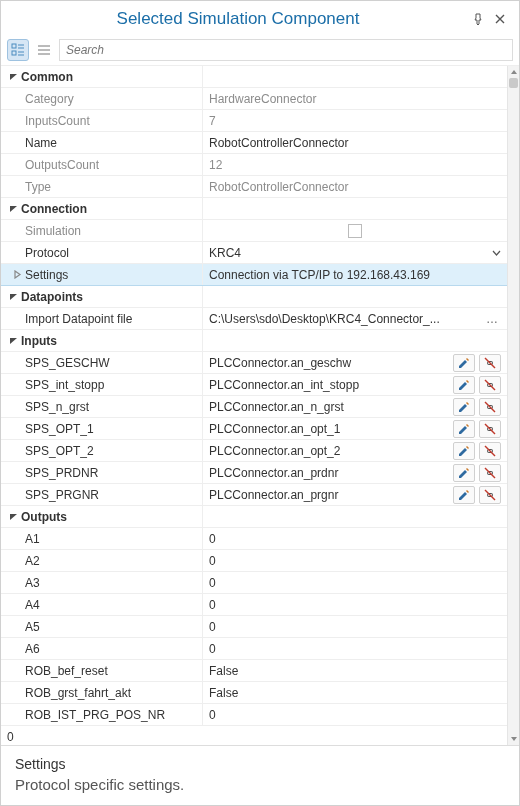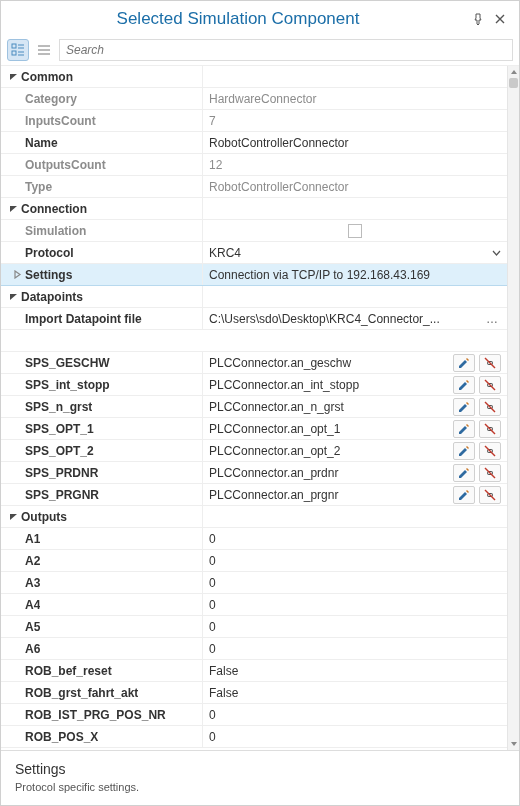--- a/index.html
+++ b/index.html
@@ -119,21 +119,21 @@
     background: #def0fb;
     border-bottom-color: #b8d9ee;
   }
   .expander {
     width: 12px;
     display: inline-flex; align-items: center; justify-content: center;
     color: #555;
     margin-right: 2px;
   }
   .indent-1 .cell-l { padding-left: 24px; }
-  .label { white-space: nowrap; overflow: hidden; text-overflow: ellipsis; font-weight: bold; }
+  .label { white-space: nowrap; overflow: hidden; text-overflow: ellipsis; }
   .val { white-space: nowrap; overflow: hidden; text-overflow: ellipsis; flex: 1; }
   .readonly .cell-l .label, .readonly .cell-r .val { color: #8c8c8c; }
   .row .actions {
     display: flex; gap: 4px; margin-left: auto;
   }
   .iconbtn {
     width: 22px; height: 18px;
     border: 1px solid #d0d0d0;
     background: #fafafa;
     display: flex; align-items: center; justify-content: center;
@@ -153,21 +153,21 @@
     width: 18px;
     display: flex; justify-content: center;
     color: #666;
   }
   .detail-pane {
     border-top: 1px solid #ddd;
     padding: 10px 14px 12px 14px;
     min-height: 54px;
   }
   .detail-pane .d-title { font-size: 14px; color: #333; margin-bottom: 4px; }
-  .detail-pane .d-text { font-size: 11px; color: #555; }
+  .detail-pane .d-text { font-size: 15px; color: #555; }
   svg { display: block; }
 </style>
 </head>
 <body>
 
 <div class="titlebar">
   <span class="title">Selected Simulation Component</span>
   <span class="ctrl">
     <svg width="12" height="12" viewBox="0 0 12 12">
         <path d="M4 1h4v4l1 2H7v4L6 12l-1-1V7H3l1-2V1z" fill="none" stroke="#555" stroke-width="1"></path>
@@ -315,183 +315,191 @@
       <div class="row indent-1">
         <div class="cell-l">
           <span class="label">Import Datapoint file</span>
         </div>
         <div class="cell-r">
           <span class="val">C:\Users\sdo\Desktop\KRC4_Connector_...</span>
           <span class="ellipsis-btn">…</span>
         </div>
       </div>
       <div class="row group">
-        <div class="cell-r"></div>
-      </div>
-      <div class="row indent-1">
-        <div class="cell-l">
-          <span class="label">SPS_GESCHW</span>
-        </div>
-        <div class="cell-r">
-          <span class="val">PLCConnector.an_geschw</span>
-          <div class="actions">
-            <span class="iconbtn">
-              <svg width="14" height="14" viewBox="0 0 14 14">
-                <path d="M2 10l6-6 2 2-6 6H2v-2z" fill="#2f6aa0"></path>
-                <path d="M9 3l2 2 1-1-2-2z" fill="#c97a2c"></path>
-              </svg>
-            </span>
-            <span class="iconbtn">
-              <svg width="14" height="14" viewBox="0 0 14 14">
-                <path d="M4 7a2 2 0 012-2h1v1H6a1 1 0 000 2h1v1H6a2 2 0 01-2-2zM10 7a2 2 0 01-2 2H7V8h1a1 1 0 000-2H7V5h1a2 2 0 012 2z" fill="#555"></path>
-                <path d="M2 2l10 10" stroke="#c0392b" stroke-width="1.4"></path>
-              </svg>
-            </span>
-          </div>
-        </div>
-      </div>
-      <div class="row indent-1">
-        <div class="cell-l">
-          <span class="label">SPS_int_stopp</span>
-        </div>
-        <div class="cell-r">
-          <span class="val">PLCConnector.an_int_stopp</span>
-          <div class="actions">
-            <span class="iconbtn">
-              <svg width="14" height="14" viewBox="0 0 14 14">
-                <path d="M2 10l6-6 2 2-6 6H2v-2z" fill="#2f6aa0"></path>
-                <path d="M9 3l2 2 1-1-2-2z" fill="#c97a2c"></path>
-              </svg>
-            </span>
-            <span class="iconbtn">
-              <svg width="14" height="14" viewBox="0 0 14 14">
-                <path d="M4 7a2 2 0 012-2h1v1H6a1 1 0 000 2h1v1H6a2 2 0 01-2-2zM10 7a2 2 0 01-2 2H7V8h1a1 1 0 000-2H7V5h1a2 2 0 012 2z" fill="#555"></path>
-                <path d="M2 2l10 10" stroke="#c0392b" stroke-width="1.4"></path>
-              </svg>
-            </span>
-          </div>
-        </div>
-      </div>
-      <div class="row indent-1">
-        <div class="cell-l">
-          <span class="label">SPS_n_grst</span>
-        </div>
-        <div class="cell-r">
-          <span class="val">PLCConnector.an_n_grst</span>
-          <div class="actions">
-            <span class="iconbtn">
-              <svg width="14" height="14" viewBox="0 0 14 14">
-                <path d="M2 10l6-6 2 2-6 6H2v-2z" fill="#2f6aa0"></path>
-                <path d="M9 3l2 2 1-1-2-2z" fill="#c97a2c"></path>
-              </svg>
-            </span>
-            <span class="iconbtn">
-              <svg width="14" height="14" viewBox="0 0 14 14">
-                <path d="M4 7a2 2 0 012-2h1v1H6a1 1 0 000 2h1v1H6a2 2 0 01-2-2zM10 7a2 2 0 01-2 2H7V8h1a1 1 0 000-2H7V5h1a2 2 0 012 2z" fill="#555"></path>
-                <path d="M2 2l10 10" stroke="#c0392b" stroke-width="1.4"></path>
-              </svg>
-            </span>
-          </div>
-        </div>
-      </div>
-      <div class="row indent-1">
-        <div class="cell-l">
-          <span class="label">SPS_OPT_1</span>
-        </div>
-        <div class="cell-r">
-          <span class="val">PLCConnector.an_opt_1</span>
-          <div class="actions">
-            <span class="iconbtn">
-              <svg width="14" height="14" viewBox="0 0 14 14">
-                <path d="M2 10l6-6 2 2-6 6H2v-2z" fill="#2f6aa0"></path>
-                <path d="M9 3l2 2 1-1-2-2z" fill="#c97a2c"></path>
-              </svg>
-            </span>
-            <span class="iconbtn">
-              <svg width="14" height="14" viewBox="0 0 14 14">
-                <path d="M4 7a2 2 0 012-2h1v1H6a1 1 0 000 2h1v1H6a2 2 0 01-2-2zM10 7a2 2 0 01-2 2H7V8h1a1 1 0 000-2H7V5h1a2 2 0 012 2z" fill="#555"></path>
-                <path d="M2 2l10 10" stroke="#c0392b" stroke-width="1.4"></path>
-              </svg>
-            </span>
-          </div>
-        </div>
-      </div>
-      <div class="row indent-1">
-        <div class="cell-l">
-          <span class="label">SPS_OPT_2</span>
-        </div>
-        <div class="cell-r">
-          <span class="val">PLCConnector.an_opt_2</span>
-          <div class="actions">
-            <span class="iconbtn">
-              <svg width="14" height="14" viewBox="0 0 14 14">
-                <path d="M2 10l6-6 2 2-6 6H2v-2z" fill="#2f6aa0"></path>
-                <path d="M9 3l2 2 1-1-2-2z" fill="#c97a2c"></path>
-              </svg>
-            </span>
-            <span class="iconbtn">
-              <svg width="14" height="14" viewBox="0 0 14 14">
-                <path d="M4 7a2 2 0 012-2h1v1H6a1 1 0 000 2h1v1H6a2 2 0 01-2-2zM10 7a2 2 0 01-2 2H7V8h1a1 1 0 000-2H7V5h1a2 2 0 012 2z" fill="#555"></path>
-                <path d="M2 2l10 10" stroke="#c0392b" stroke-width="1.4"></path>
-              </svg>
-            </span>
-          </div>
-        </div>
-      </div>
-      <div class="row indent-1">
-        <div class="cell-l">
-          <span class="label">SPS_PRDNR</span>
-        </div>
-        <div class="cell-r">
-          <span class="val">PLCConnector.an_prdnr</span>
-          <div class="actions">
-            <span class="iconbtn">
-              <svg width="14" height="14" viewBox="0 0 14 14">
-                <path d="M2 10l6-6 2 2-6 6H2v-2z" fill="#2f6aa0"></path>
-                <path d="M9 3l2 2 1-1-2-2z" fill="#c97a2c"></path>
-              </svg>
-            </span>
-            <span class="iconbtn">
-              <svg width="14" height="14" viewBox="0 0 14 14">
-                <path d="M4 7a2 2 0 012-2h1v1H6a1 1 0 000 2h1v1H6a2 2 0 01-2-2zM10 7a2 2 0 01-2 2H7V8h1a1 1 0 000-2H7V5h1a2 2 0 012 2z" fill="#555"></path>
-                <path d="M2 2l10 10" stroke="#c0392b" stroke-width="1.4"></path>
-              </svg>
-            </span>
-          </div>
-        </div>
-      </div>
-      <div class="row indent-1">
-        <div class="cell-l">
-          <span class="label">SPS_PRGNR</span>
-        </div>
-        <div class="cell-r">
-          <span class="val">PLCConnector.an_prgnr</span>
-          <div class="actions">
-            <span class="iconbtn">
-              <svg width="14" height="14" viewBox="0 0 14 14">
-                <path d="M2 10l6-6 2 2-6 6H2v-2z" fill="#2f6aa0"></path>
-                <path d="M9 3l2 2 1-1-2-2z" fill="#c97a2c"></path>
-              </svg>
-            </span>
-            <span class="iconbtn">
-              <svg width="14" height="14" viewBox="0 0 14 14">
-                <path d="M4 7a2 2 0 012-2h1v1H6a1 1 0 000 2h1v1H6a2 2 0 01-2-2zM10 7a2 2 0 01-2 2H7V8h1a1 1 0 000-2H7V5h1a2 2 0 012 2z" fill="#555"></path>
-                <path d="M2 2l10 10" stroke="#c0392b" stroke-width="1.4"></path>
-              </svg>
-            </span>
-          </div>
-        </div>
-      </div>
-      <div class="row group">
         <div class="cell-l">
           <span class="expander">
             <svg width="9" height="9" viewBox="0 0 9 9">
               <path d="M1 2L8 2L1 8z" fill="#4a4a4a"></path>
             </svg>
           </span>
+          <span class="label">Inputs</span>
+        </div>
+        <div class="cell-r"></div>
+      </div>
+      <div class="row indent-1">
+        <div class="cell-l">
+          <span class="label">SPS_GESCHW</span>
+        </div>
+        <div class="cell-r">
+          <span class="val">PLCConnector.an_geschw</span>
+          <div class="actions">
+            <span class="iconbtn">
+              <svg width="14" height="14" viewBox="0 0 14 14">
+                <path d="M2 10l6-6 2 2-6 6H2v-2z" fill="#2f6aa0"></path>
+                <path d="M9 3l2 2 1-1-2-2z" fill="#c97a2c"></path>
+              </svg>
+            </span>
+            <span class="iconbtn">
+              <svg width="14" height="14" viewBox="0 0 14 14">
+                <path d="M4 7a2 2 0 012-2h1v1H6a1 1 0 000 2h1v1H6a2 2 0 01-2-2zM10 7a2 2 0 01-2 2H7V8h1a1 1 0 000-2H7V5h1a2 2 0 012 2z" fill="#555"></path>
+                <path d="M2 2l10 10" stroke="#c0392b" stroke-width="1.4"></path>
+              </svg>
+            </span>
+          </div>
+        </div>
+      </div>
+      <div class="row indent-1">
+        <div class="cell-l">
+          <span class="label">SPS_int_stopp</span>
+        </div>
+        <div class="cell-r">
+          <span class="val">PLCConnector.an_int_stopp</span>
+          <div class="actions">
+            <span class="iconbtn">
+              <svg width="14" height="14" viewBox="0 0 14 14">
+                <path d="M2 10l6-6 2 2-6 6H2v-2z" fill="#2f6aa0"></path>
+                <path d="M9 3l2 2 1-1-2-2z" fill="#c97a2c"></path>
+              </svg>
+            </span>
+            <span class="iconbtn">
+              <svg width="14" height="14" viewBox="0 0 14 14">
+                <path d="M4 7a2 2 0 012-2h1v1H6a1 1 0 000 2h1v1H6a2 2 0 01-2-2zM10 7a2 2 0 01-2 2H7V8h1a1 1 0 000-2H7V5h1a2 2 0 012 2z" fill="#555"></path>
+                <path d="M2 2l10 10" stroke="#c0392b" stroke-width="1.4"></path>
+              </svg>
+            </span>
+          </div>
+        </div>
+      </div>
+      <div class="row indent-1">
+        <div class="cell-l">
+          <span class="label">SPS_n_grst</span>
+        </div>
+        <div class="cell-r">
+          <span class="val">PLCConnector.an_n_grst</span>
+          <div class="actions">
+            <span class="iconbtn">
+              <svg width="14" height="14" viewBox="0 0 14 14">
+                <path d="M2 10l6-6 2 2-6 6H2v-2z" fill="#2f6aa0"></path>
+                <path d="M9 3l2 2 1-1-2-2z" fill="#c97a2c"></path>
+              </svg>
+            </span>
+            <span class="iconbtn">
+              <svg width="14" height="14" viewBox="0 0 14 14">
+                <path d="M4 7a2 2 0 012-2h1v1H6a1 1 0 000 2h1v1H6a2 2 0 01-2-2zM10 7a2 2 0 01-2 2H7V8h1a1 1 0 000-2H7V5h1a2 2 0 012 2z" fill="#555"></path>
+                <path d="M2 2l10 10" stroke="#c0392b" stroke-width="1.4"></path>
+              </svg>
+            </span>
+          </div>
+        </div>
+      </div>
+      <div class="row indent-1">
+        <div class="cell-l">
+          <span class="label">SPS_OPT_1</span>
+        </div>
+        <div class="cell-r">
+          <span class="val">PLCConnector.an_opt_1</span>
+          <div class="actions">
+            <span class="iconbtn">
+              <svg width="14" height="14" viewBox="0 0 14 14">
+                <path d="M2 10l6-6 2 2-6 6H2v-2z" fill="#2f6aa0"></path>
+                <path d="M9 3l2 2 1-1-2-2z" fill="#c97a2c"></path>
+              </svg>
+            </span>
+            <span class="iconbtn">
+              <svg width="14" height="14" viewBox="0 0 14 14">
+                <path d="M4 7a2 2 0 012-2h1v1H6a1 1 0 000 2h1v1H6a2 2 0 01-2-2zM10 7a2 2 0 01-2 2H7V8h1a1 1 0 000-2H7V5h1a2 2 0 012 2z" fill="#555"></path>
+                <path d="M2 2l10 10" stroke="#c0392b" stroke-width="1.4"></path>
+              </svg>
+            </span>
+          </div>
+        </div>
+      </div>
+      <div class="row indent-1">
+        <div class="cell-l">
+          <span class="label">SPS_OPT_2</span>
+        </div>
+        <div class="cell-r">
+          <span class="val">PLCConnector.an_opt_2</span>
+          <div class="actions">
+            <span class="iconbtn">
+              <svg width="14" height="14" viewBox="0 0 14 14">
+                <path d="M2 10l6-6 2 2-6 6H2v-2z" fill="#2f6aa0"></path>
+                <path d="M9 3l2 2 1-1-2-2z" fill="#c97a2c"></path>
+              </svg>
+            </span>
+            <span class="iconbtn">
+              <svg width="14" height="14" viewBox="0 0 14 14">
+                <path d="M4 7a2 2 0 012-2h1v1H6a1 1 0 000 2h1v1H6a2 2 0 01-2-2zM10 7a2 2 0 01-2 2H7V8h1a1 1 0 000-2H7V5h1a2 2 0 012 2z" fill="#555"></path>
+                <path d="M2 2l10 10" stroke="#c0392b" stroke-width="1.4"></path>
+              </svg>
+            </span>
+          </div>
+        </div>
+      </div>
+      <div class="row indent-1">
+        <div class="cell-l">
+          <span class="label">SPS_PRDNR</span>
+        </div>
+        <div class="cell-r">
+          <span class="val">PLCConnector.an_prdnr</span>
+          <div class="actions">
+            <span class="iconbtn">
+              <svg width="14" height="14" viewBox="0 0 14 14">
+                <path d="M2 10l6-6 2 2-6 6H2v-2z" fill="#2f6aa0"></path>
+                <path d="M9 3l2 2 1-1-2-2z" fill="#c97a2c"></path>
+              </svg>
+            </span>
+            <span class="iconbtn">
+              <svg width="14" height="14" viewBox="0 0 14 14">
+                <path d="M4 7a2 2 0 012-2h1v1H6a1 1 0 000 2h1v1H6a2 2 0 01-2-2zM10 7a2 2 0 01-2 2H7V8h1a1 1 0 000-2H7V5h1a2 2 0 012 2z" fill="#555"></path>
+                <path d="M2 2l10 10" stroke="#c0392b" stroke-width="1.4"></path>
+              </svg>
+            </span>
+          </div>
+        </div>
+      </div>
+      <div class="row indent-1">
+        <div class="cell-l">
+          <span class="label">SPS_PRGNR</span>
+        </div>
+        <div class="cell-r">
+          <span class="val">PLCConnector.an_prgnr</span>
+          <div class="actions">
+            <span class="iconbtn">
+              <svg width="14" height="14" viewBox="0 0 14 14">
+                <path d="M2 10l6-6 2 2-6 6H2v-2z" fill="#2f6aa0"></path>
+                <path d="M9 3l2 2 1-1-2-2z" fill="#c97a2c"></path>
+              </svg>
+            </span>
+            <span class="iconbtn">
+              <svg width="14" height="14" viewBox="0 0 14 14">
+                <path d="M4 7a2 2 0 012-2h1v1H6a1 1 0 000 2h1v1H6a2 2 0 01-2-2zM10 7a2 2 0 01-2 2H7V8h1a1 1 0 000-2H7V5h1a2 2 0 012 2z" fill="#555"></path>
+                <path d="M2 2l10 10" stroke="#c0392b" stroke-width="1.4"></path>
+              </svg>
+            </span>
+          </div>
+        </div>
+      </div>
+      <div class="row group">
+        <div class="cell-l">
+          <span class="expander">
+            <svg width="9" height="9" viewBox="0 0 9 9">
+              <path d="M1 2L8 2L1 8z" fill="#4a4a4a"></path>
+            </svg>
+          </span>
           <span class="label">Outputs</span>
         </div>
         <div class="cell-r"></div>
       </div>
       <div class="row indent-1">
         <div class="cell-l">
           <span class="label">A1</span>
         </div>
         <div class="cell-r">
           <span class="val">0</span>
@@ -555,23 +563,20 @@
       </div>
       <div class="row indent-1">
         <div class="cell-l">
           <span class="label">ROB_IST_PRG_POS_NR</span>
         </div>
         <div class="cell-r">
           <span class="val">0</span>
         </div>
       </div>
       <div class="row indent-1">
-        <div class="cell-l">
-          <span class="label">ROB_POS_X</span>
-        </div>
         <div class="cell-r">
           <span class="val">0</span>
         </div>
       </div>
     </div>
   <div class="scrollbar">
     <div class="arrowbox top">
       <svg width="8" height="6" viewBox="0 0 8 6">
           <path d="M4 1L1 5h6z" fill="#888"></path>
         </svg>

